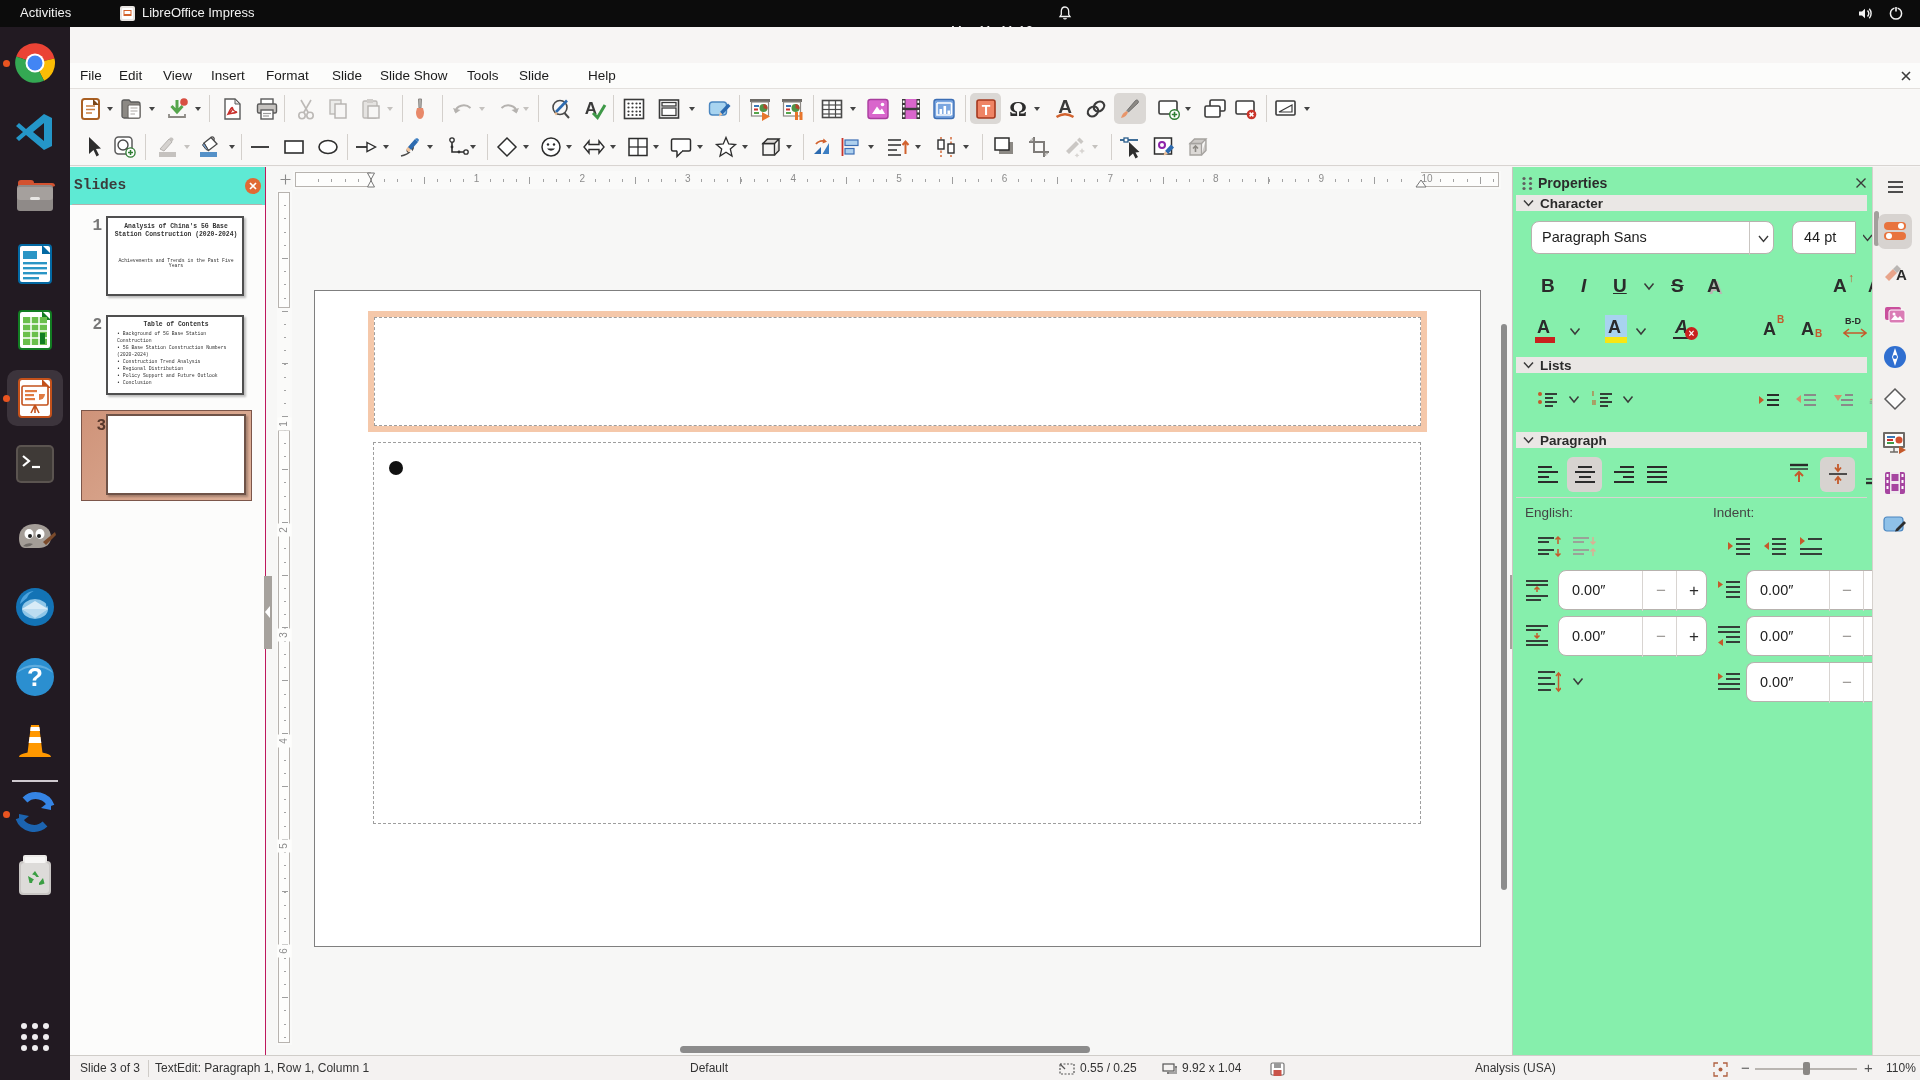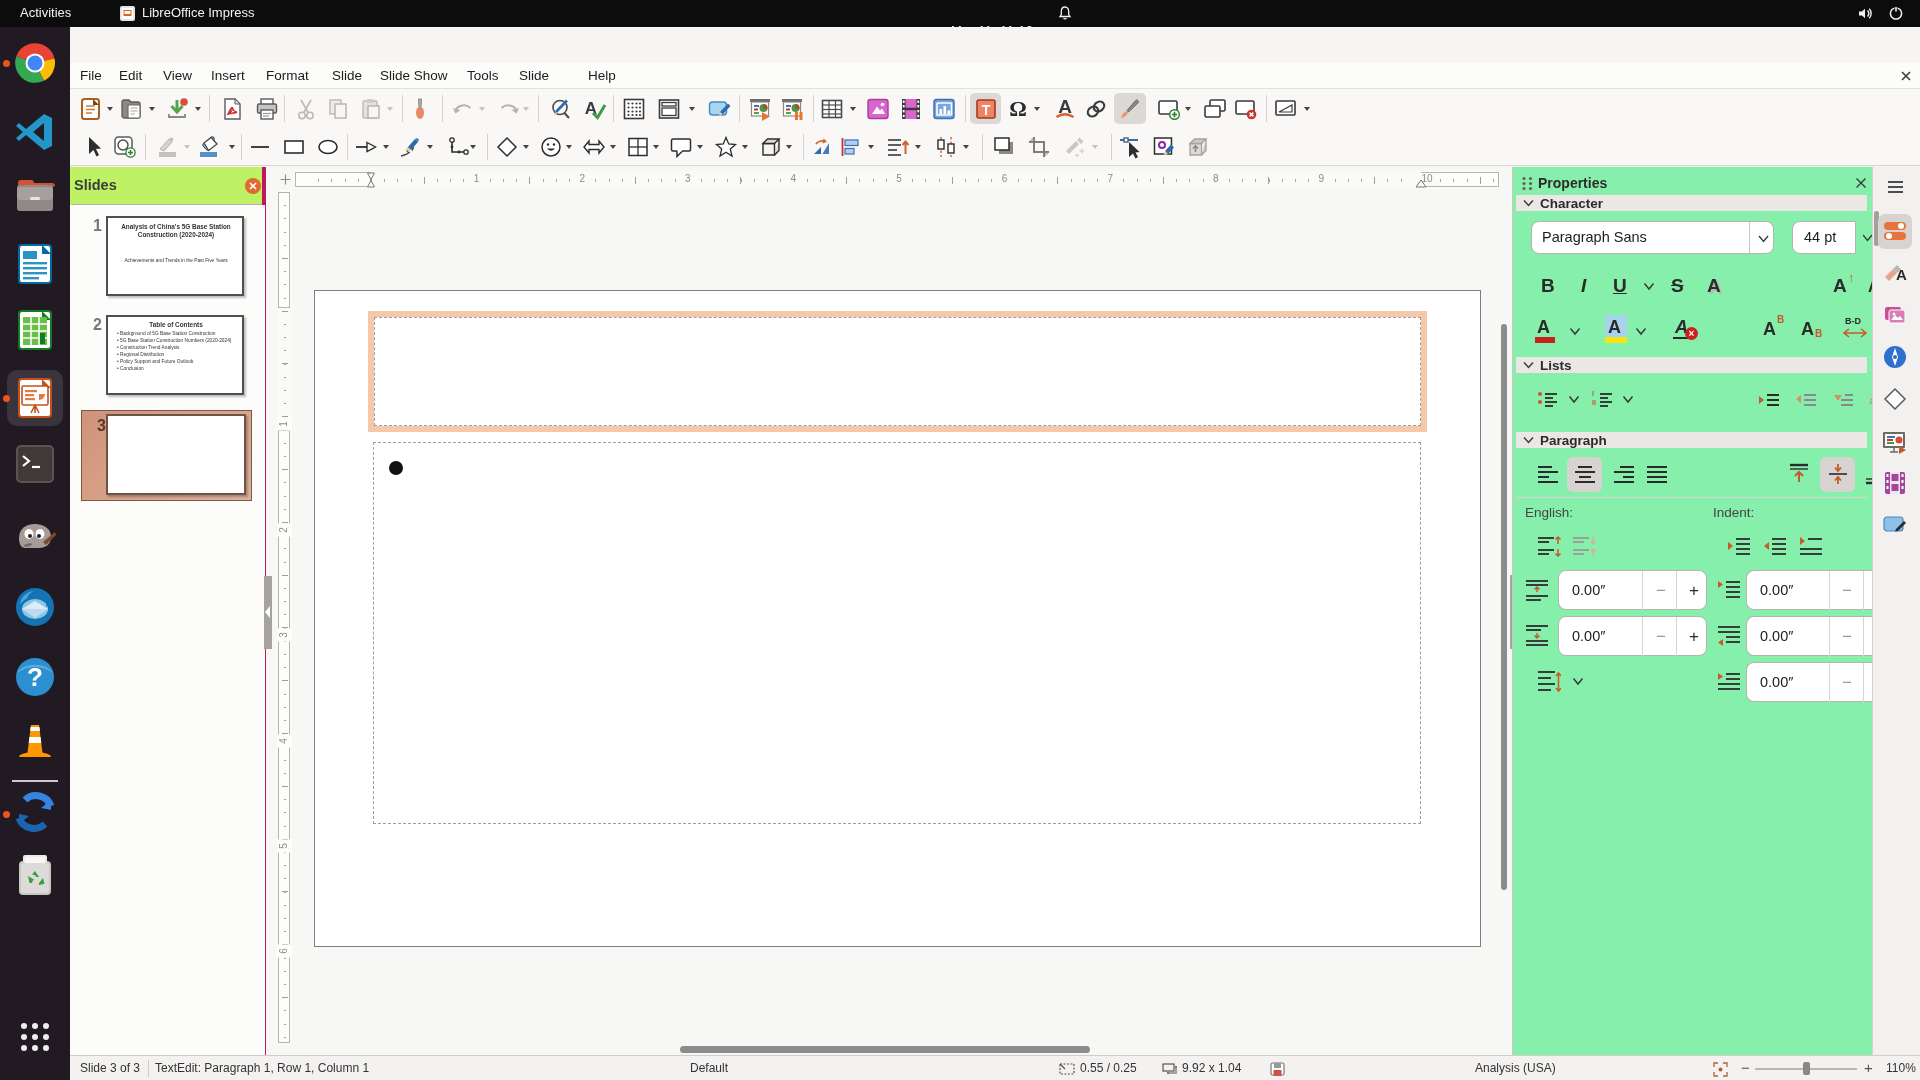--- a/index.html
+++ b/index.html
@@ -5,21 +5,21 @@
 * { margin:0; padding:0; box-sizing:border-box; }
 html,body { width:1920px; height:1080px; overflow:hidden; font-family:"Liberation Sans", sans-serif; }
 .abs { position:absolute; }
 #topbar { position:absolute; left:0; top:0; width:1920px; height:27px; background:#0c0c0c; color:#f2f2f2; font-size:13px; }
 #dock { position:absolute; left:0; top:27px; width:70px; height:1053px; background:#221a22; }
 #win { position:absolute; left:70px; top:27px; width:1850px; height:1053px; background:#f7f5f4; }
 #titlebar { position:absolute; left:0; top:0; width:1850px; height:36px; background:#f1efed; border-bottom:1px solid #cfcbc7; }
 #menubar { position:absolute; left:0; top:36px; width:1850px; height:26px; background:#fcfcfb; border-bottom:1px solid #e3e0dd; color:#1b1b1b; font-size:13.5px; }
 #toolbar1 { position:absolute; left:0; top:62px; width:1850px; height:39px; background:#f9f8f7; }
 #toolbar2 { position:absolute; left:0; top:101px; width:1850px; height:38px; background:#f9f8f7; border-bottom:1px solid #d8d4d1; }
-#slidepanel { position:absolute; left:0; top:140px; width:196px; height:888px; background:#bef264; border-right:4px solid #be185d; }
+#slidepanel { position:absolute; left:0; top:140px; width:196px; height:888px; background:#5eead4; border-right:1px solid #be185d;font-family:Liberation Mono, monospace; }
 #mainarea { position:absolute; left:196px; top:140px; width:1245px; height:888px; background:#f7f7f6; }
 #proppanel { position:absolute; left:1442px; top:140px; width:360px; height:888px; background:#86efac; border-left:1px solid #c9c5c1; }
 #tabstrip { position:absolute; left:1802px; top:140px; width:48px; height:888px; background:#f3f1ef; border-left:1px solid #d5d1cd; }
 #statusbar { position:absolute; left:0; top:1028px; width:1850px; height:25px; background:#f4f2f1; border-top:1px solid #d0cdc9; font-size:12px; color:#333; }
 .vsep { position:absolute; width:1px; background:#d4d0cc; }
 .thumbbox { position:absolute; background:#fff; border:2px solid #4f4f4f; box-shadow:2px 2px 2px rgba(0,0,0,0.25); }
 .sechdr { position:absolute; left:3px; width:351px; height:16px; background:#eae7e5; display:flex; align-items:center; font-weight:bold; font-size:13.5px; color:#2b2b2b; }
 .inputbox { position:absolute; background:#fff; border:1px solid #b7b2ae; border-radius:8px; font-size:14.5px; color:#1c1c1c; }
 </style>
 </head>

